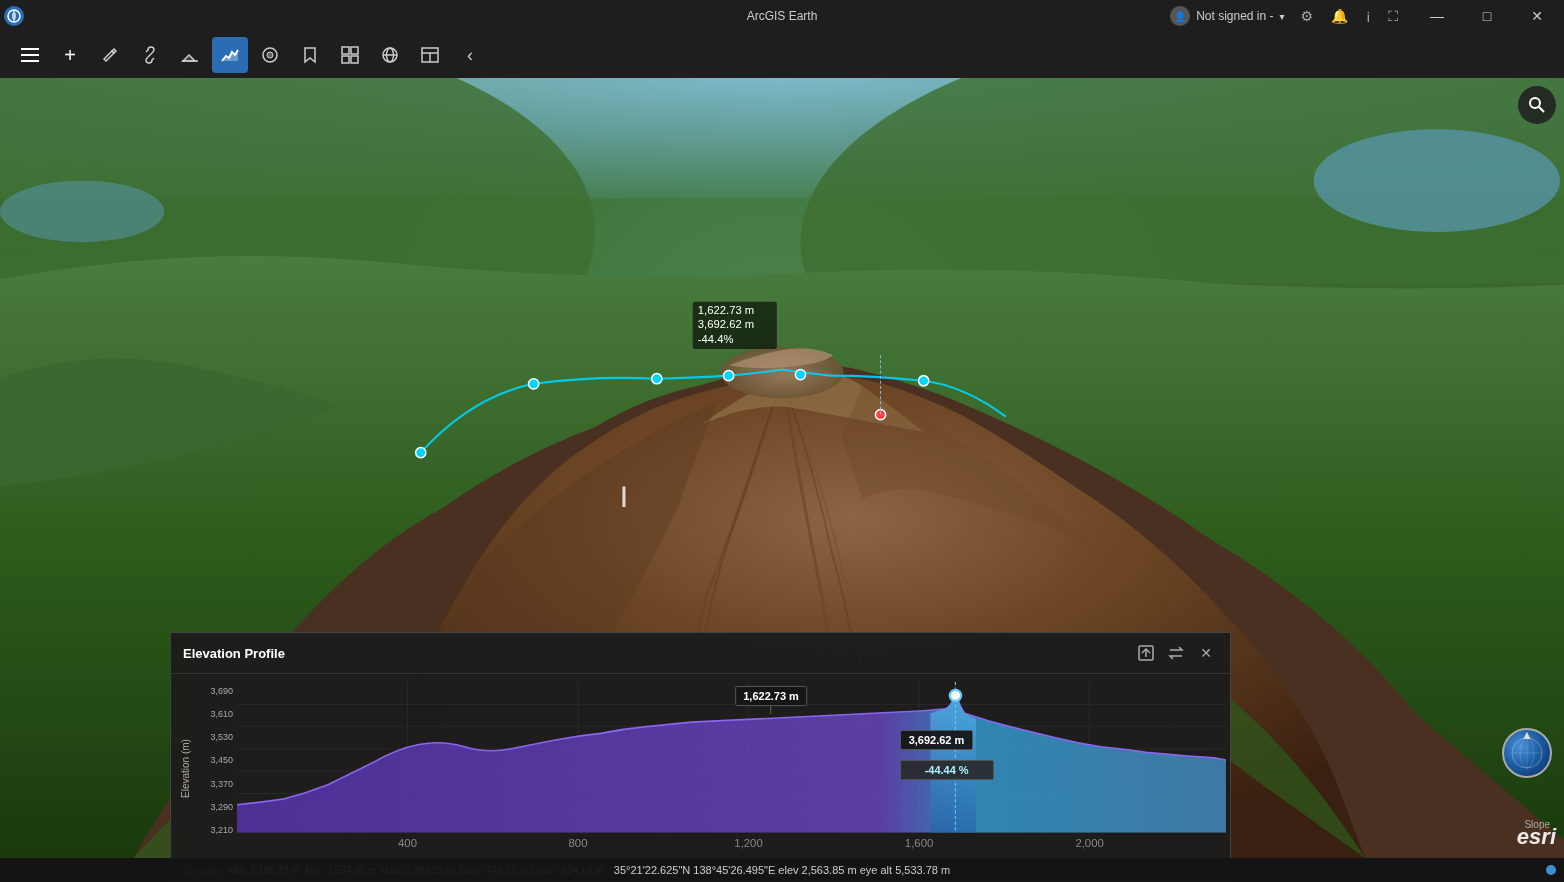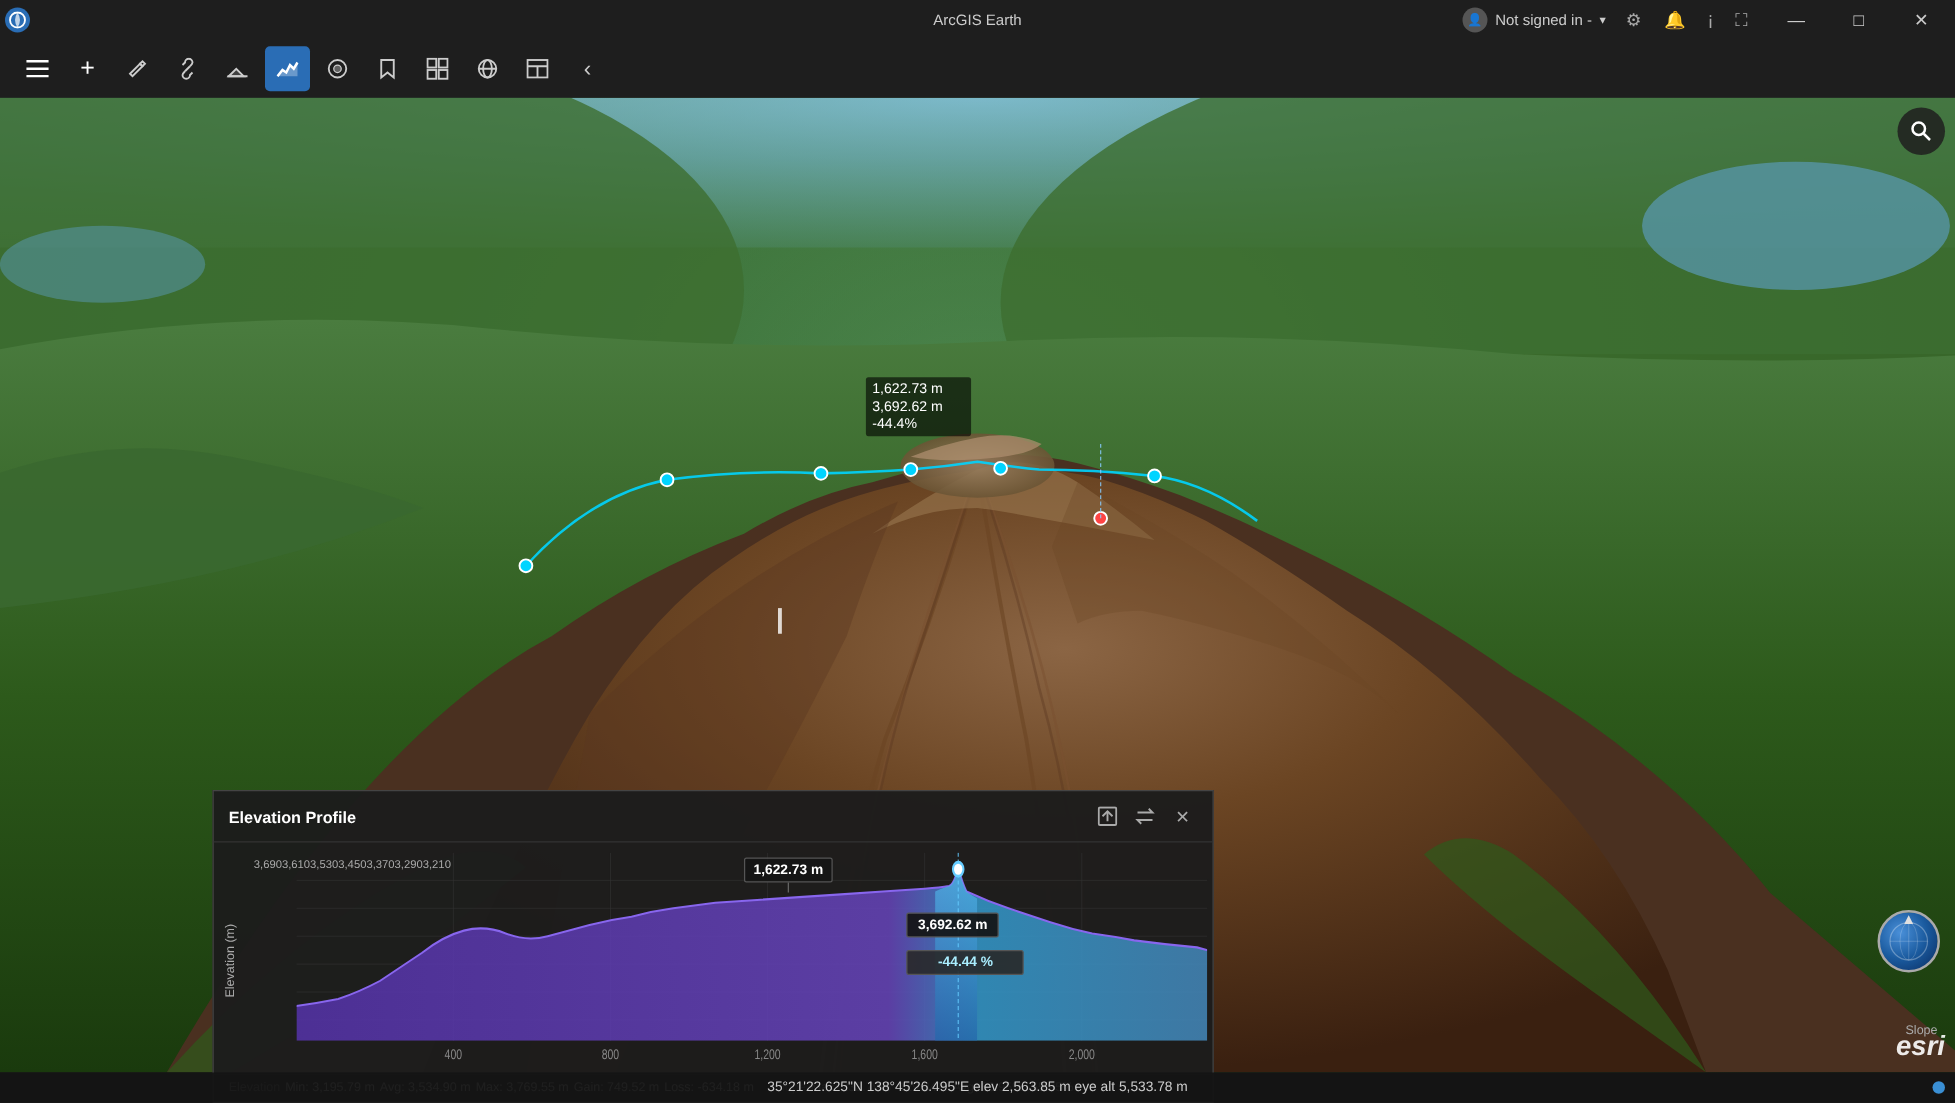--- a/index.html
+++ b/index.html
@@ -238,21 +238,21 @@
       color: #aaa;
       font-size: 10px;
       z-index: 50;
     }
 
     
     #elevation-panel {
       position: absolute;
       bottom: 0;
       left: 170px;
-      width: 801px;
+      width: 1061px;
       background: rgba(28,28,28,0.96);
       border: 1px solid #444;
       z-index: 200;
     }
     #elevation-header {
       display: flex;
       align-items: center;
       justify-content: space-between;
       padding: 8px 12px;
       border-bottom: 1px solid #333;
@@ -292,21 +292,21 @@
       text-align: center;
       padding: 0 4px;
       white-space: nowrap;
       display: flex;
       align-items: center;
       justify-content: center;
       width: 28px;
     }
     #y-axis {
       display: flex;
-      flex-direction: row;
+      flex-direction: column;
       justify-content: space-between;
       padding: 4px 4px 20px 4px;
       color: #aaa;
       font-size: 9px;
       text-align: right;
       width: 38px;
     }
     #chart-container {
       flex: 1;
       position: relative;

